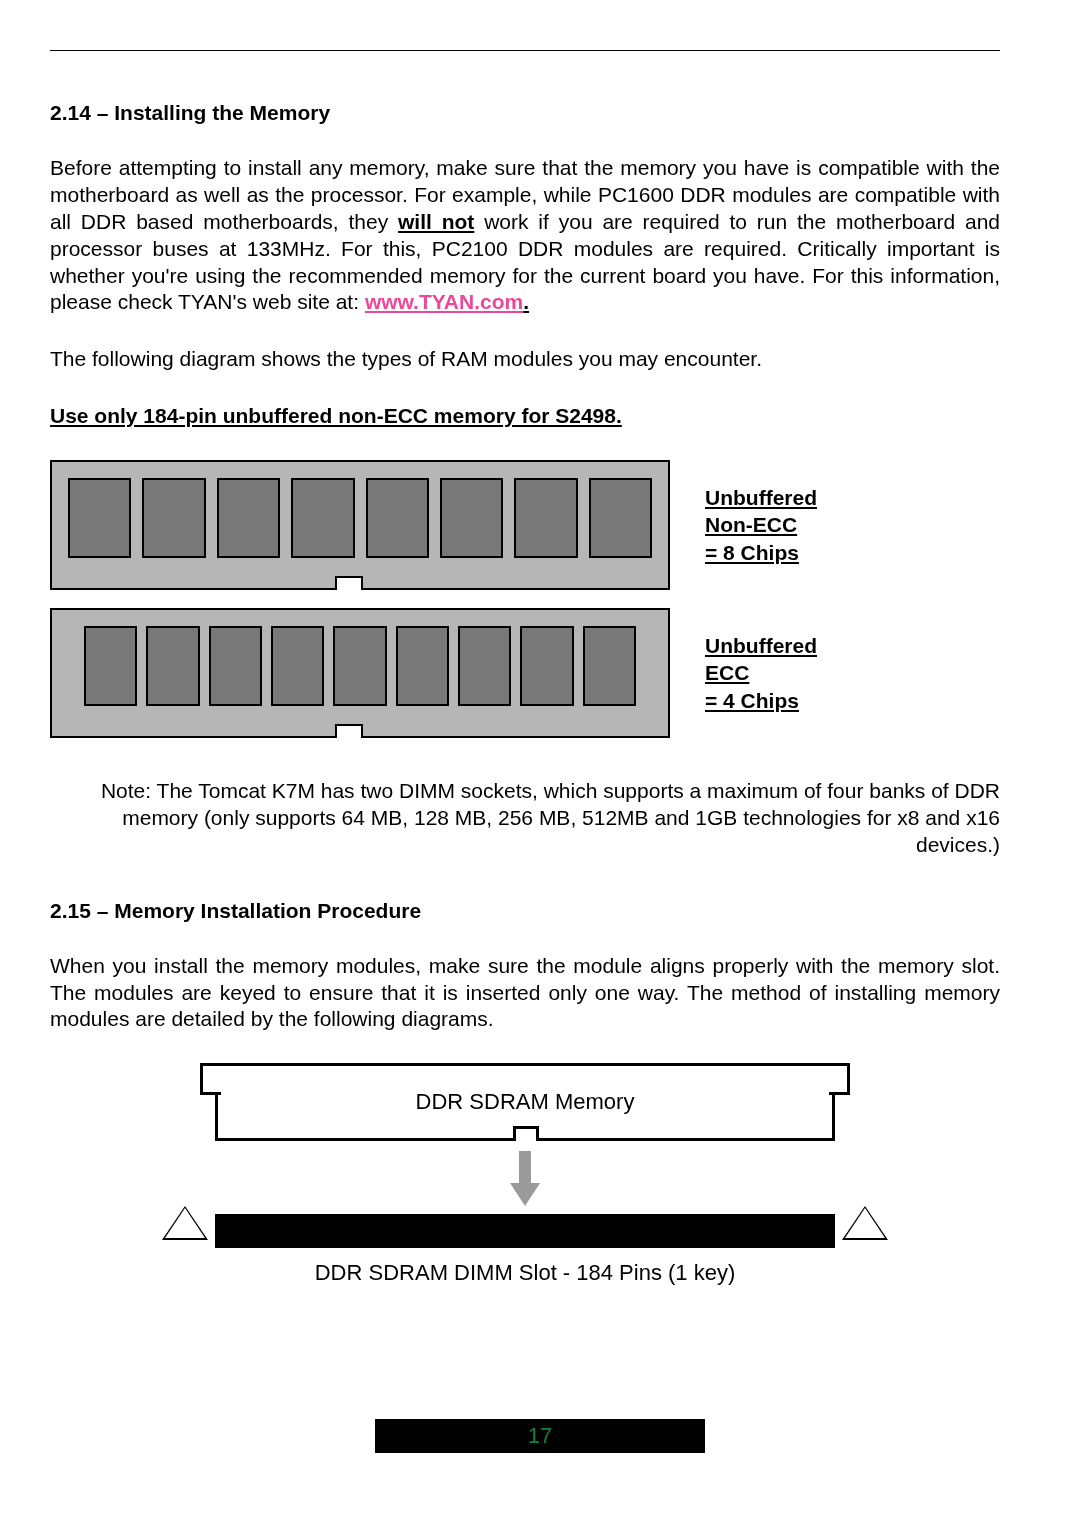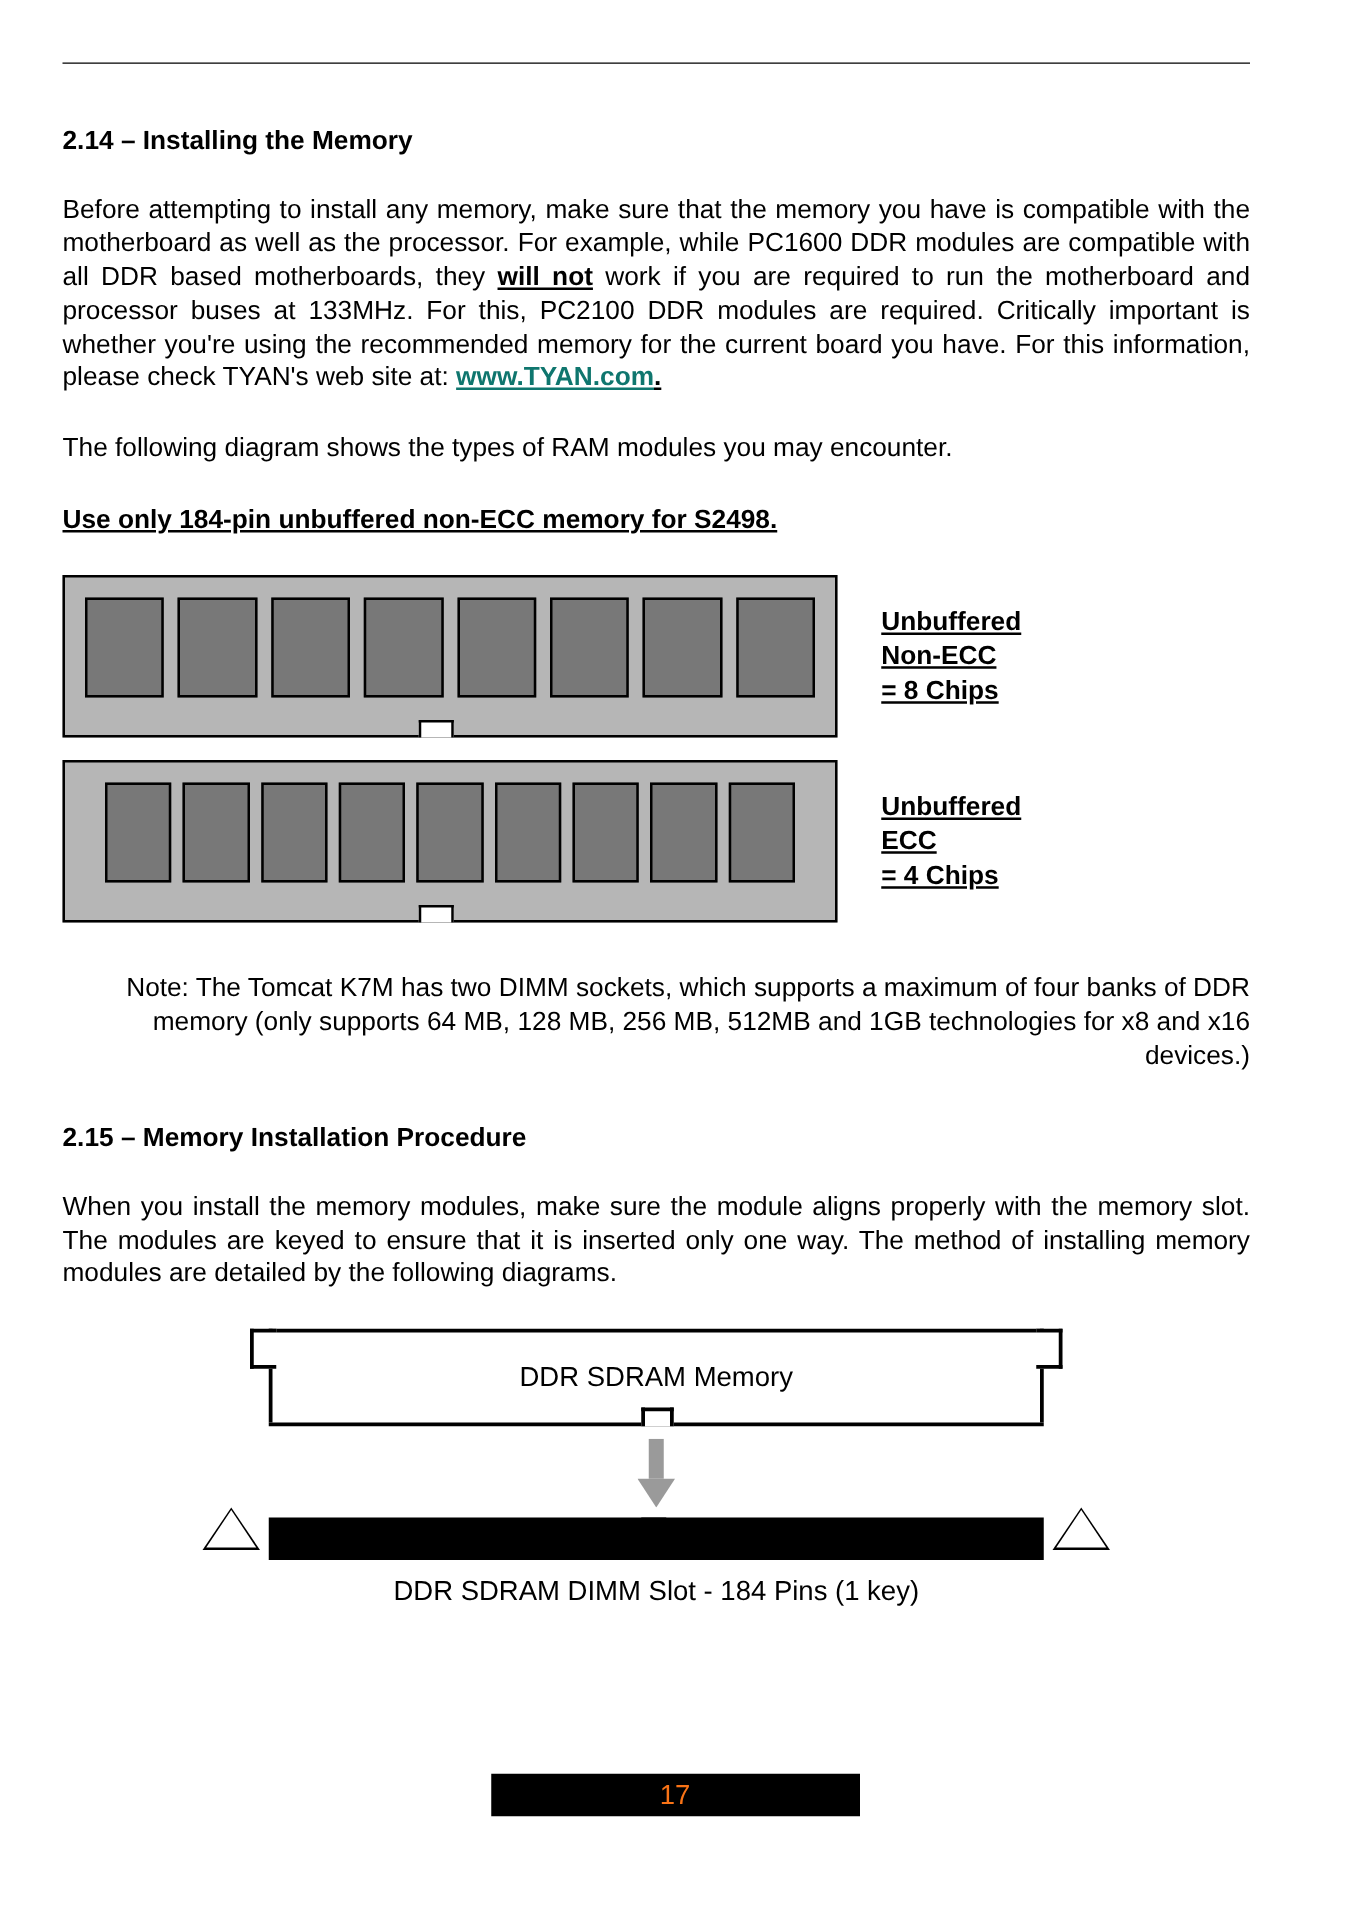--- a/index.html
+++ b/index.html
@@ -24,21 +24,21 @@
     font-weight: bold;
     margin: 0 0 30px 0;
   }
   p.body {
     font-size: 21px;
     line-height: 1.28;
     margin: 0 0 30px 0;
     text-align: justify;
   }
   p.body a, .link {
-    color: #0f766e;
+    color: #ec4899;
     text-decoration: underline;
     font-weight: bold;
   }
   .bold { font-weight: bold; text-decoration: underline; }
 
   .ram-block {
     margin: 30px 0 20px 0;
   }
   .ram-row {
     display: flex;
@@ -179,24 +179,24 @@
     margin-top: 12px;
   }
 
   .footer {
     position: absolute;
     left: 0; right: 0;
     bottom: 70px;
     text-align: center;
   }
   .page-num-bar {
-    width: 295px;
+    width: 330px;
     margin: 0 auto 6px auto;
     background: #000;
-    color: #f97316;
+    color: #15803d;
     font-size: 22px;
     padding: 4px 0;
   }
   .footer-url {
     font-family: "Times New Roman", Times, serif;
     font-size: 28px;
   }
 </style>
 </head>
 <body>

